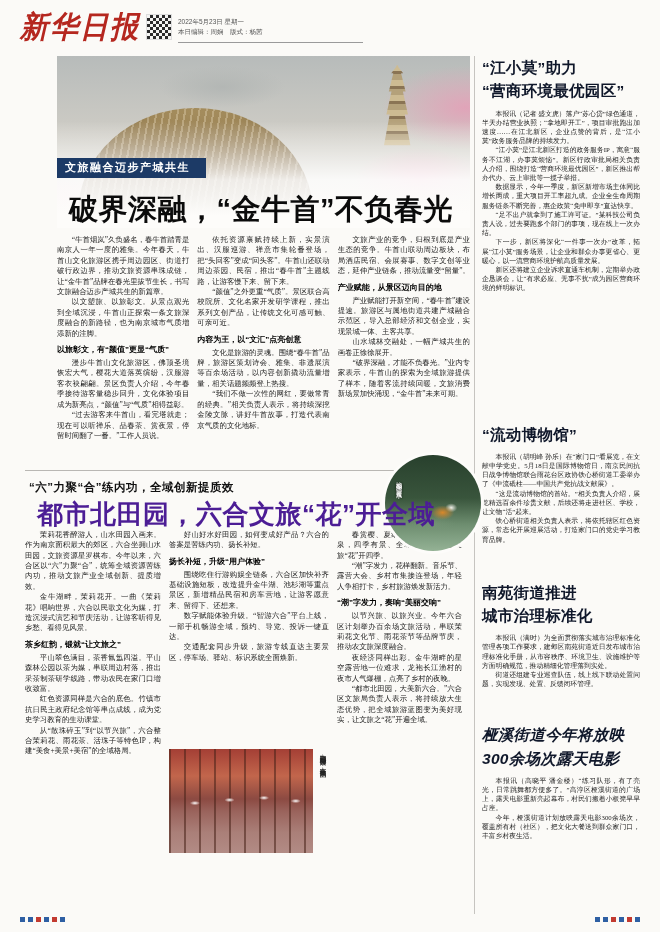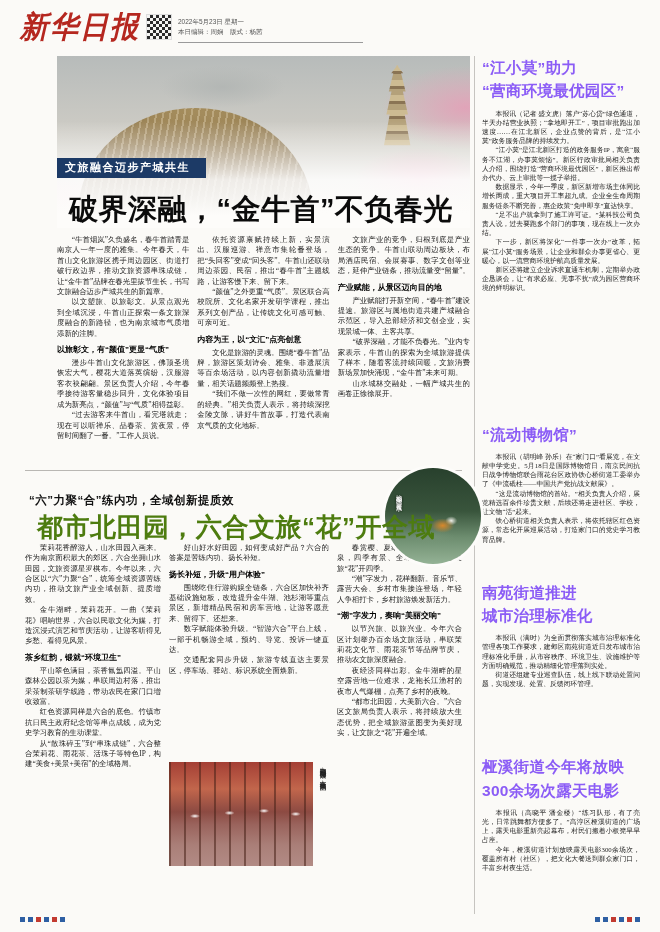--- a/index.html
+++ b/index.html
@@ -45,24 +45,24 @@
   .kicker{position:absolute;left:0;bottom:50px;background:#1c3a66;color:#fff;
       font:700 11px/1 "Liberation Sans",sans-serif;padding:4px 16px 5px 8px;letter-spacing:1.5px;}
   .main-headline{position:absolute;left:0;bottom:2px;white-space:nowrap;
       font:900 29px/1.1 "Liberation Sans",sans-serif;color:#0b0b0b;letter-spacing:.5px;margin-left:12px;}
   .m-cols{display:flex;gap:8px;margin-top:7px;height:234px;overflow:hidden;}
   .m-col{flex:1;font-size:7.4px;line-height:10.4px;overflow:hidden;}
   .byline{font:700 7.4px/10.5px "Liberation Sans",sans-serif;margin-bottom:4px;color:#111;}
   .para{margin:0;text-indent:2em;text-align:justify;}
   .subhead{margin:5px 0 3px;font:700 8px/11px "Liberation Sans",sans-serif;color:#000;text-indent:0;}
   
-  .bottom-article{position:absolute;left:25px;top:470px;width:437px;height:440px;}
+  .bottom-article{position:absolute;left:25px;top:457px;width:437px;height:440px;}
   .b-kicker{margin:24px 0 0 4px;font:900 11.5px/1.2 "Liberation Sans",sans-serif;color:#101010;letter-spacing:.5px;}
   .b-headline{position:relative;z-index:2;margin:5px 0 0 12px;white-space:nowrap;
-      font:900 26px/1.15 "Liberation Sans",sans-serif;color:#4d7c0f;letter-spacing:.5px;}
+      font:900 26px/1.15 "Liberation Sans",sans-serif;color:#4c1d95;letter-spacing:.5px;}
   .circle-photo{position:absolute;right:-19px;top:-2px;width:96px;height:96px;border-radius:50%;
       z-index:1;box-shadow:0 0 0 3px #fdfcfa;overflow:hidden;background:
       radial-gradient(16px 10px at 60% 60%, #d9882a, rgba(217,136,42,0) 72%),
       radial-gradient(8px 6px at 69% 55%, #f2f1ea, rgba(242,241,234,0) 75%),
       radial-gradient(30px 10px at 50% 72%, rgba(120,150,120,.5), rgba(120,150,120,0) 75%),
       linear-gradient(180deg,#28402d 0%,#39553c 45%,#6d8d6f 72%,#94b295 100%);}
   .circle-caption{position:absolute;left:9px;top:22px;writing-mode:vertical-rl;
       font:400 6px/10px "Liberation Sans",sans-serif;color:#fff;letter-spacing:1px;
       text-shadow:0 0 2px rgba(0,0,0,.8);}
   .b-byline{margin-top:10px;font:700 7.4px/10px "Liberation Sans",sans-serif;color:#111;}
@@ -75,24 +75,24 @@
       radial-gradient(7px 3px at 18% 52%, #fff, rgba(255,255,255,0) 72%),
       radial-gradient(7px 3px at 42% 49%, #fff, rgba(255,255,255,0) 72%),
       radial-gradient(7px 3px at 66% 47%, #fff, rgba(255,255,255,0) 72%),
       radial-gradient(7px 3px at 88% 50%, #fff, rgba(255,255,255,0) 72%),
       repeating-linear-gradient(90deg, rgba(72,34,24,.55) 0 2px, rgba(0,0,0,0) 2px 15px),
       linear-gradient(180deg,#a43f35 0%,#c2664c 26%,#8c4a42 48%,#9a635c 60%,#aa7f78 80%,#b28b85 100%);}
   .photo-caption-vert{width:13px;writing-mode:vertical-rl;font-size:6.5px;line-height:12px;
       color:#222;padding-left:3px;letter-spacing:.5px;}
   
   .right-col{position:absolute;left:482px;top:56px;width:158px;}
-  .r-head{font:900 15.5px/1.5 "Liberation Sans",sans-serif;color:#8b5cf6;letter-spacing:.3px;}
+  .r-head{font:900 15.5px/1.5 "Liberation Sans",sans-serif;color:#0f172a;letter-spacing:.3px;}
   .r-body{margin-top:6px;font-size:6.8px;line-height:9.2px;overflow:hidden;}
   .rb1{height:302px;}.rb2{height:120px;}.rb3{height:90px;}.rb4{height:96px;}
-  .mt12{margin-top:12px;}.mt10{margin-top:9px;}.mt16{margin-top:32px;}
+  .mt12{margin-top:12px;}.mt10{margin-top:9px;}.mt16{margin-top:0;font-style:italic;}
   
   .deco{position:absolute;top:917px;display:flex;gap:3px;}
   .deco-left{left:20px;}.deco-right{right:20px;}
   .sq{width:5px;height:5px;display:block;}
 </style>
 </head>
 <body>
 
 <div class="header">
   <div class="hleft">
@@ -133,42 +133,42 @@
           <p class="subhead">内容为王，以“文汇”点亮创意</p>
           <p class="para">文化是旅游的灵魂。围绕“春牛首”品牌，旅游区策划诗会、雅集、非遗展演等百余场活动，以内容创新撬动流量增量，相关话题频频登上热搜。</p>
           <p class="para">“我们不做一次性的网红，要做常青的经典。”相关负责人表示，将持续深挖金陵文脉，讲好牛首故事，打造代表南京气质的文化地标。</p>
         </div>
     </div>
     <div class="m-col">
       <div>
           <p class="para">文旅产业的竞争，归根到底是产业生态的竞争。牛首山联动周边板块，布局酒店民宿、会展赛事、数字文创等业态，延伸产业链条，推动流量变“留量”。</p>
           <p class="subhead">产业赋能，从景区迈向目的地</p>
           <p class="para">产业赋能打开新空间，“春牛首”建设提速。旅游区与属地街道共建产城融合示范区，导入总部经济和文创企业，实现景城一体、主客共享。</p>
+          <p class="para">山水城林交融处，一幅产城共生的画卷正徐徐展开。</p>
           <p class="para">“破界深融，才能不负春光。”业内专家表示，牛首山的探索为全域旅游提供了样本，随着客流持续回暖，文旅消费新场景加快涌现，“金牛首”未来可期。</p>
-          <p class="para">山水城林交融处，一幅产城共生的画卷正徐徐展开。</p>
         </div>
     </div>
   </div>
 </div>
 
 <div class="bottom-article">
   <div class="circle-photo">
     <div class="circle-caption">池杉湖湿地 鸳鸯戏水</div>
   </div>
   <div class="b-kicker">“六”力聚“合”练内功，全域创新提质效</div>
   <div class="b-headline">都市北田园，六合文旅“花”开全域</div>
   <div class="b-cols">
     <div class="b-col b1">
       <div>
           <p class="para">茉莉花香醉游人，山水田园入画来。作为南京面积最大的郊区，六合坐拥山水田园，文旅资源星罗棋布。今年以来，六合区以“六”力聚“合”，统筹全域资源苦练内功，推动文旅产业全域创新、提质增效。</p>
           <p class="para">金牛湖畔，茉莉花开。一曲《茉莉花》唱响世界，六合以民歌文化为媒，打造沉浸式演艺和节庆活动，让游客听得见乡愁、看得见风景。</p>
-          <p class="subhead">茶乡红韵，锻就“环境卫生”</p>
+          <p class="subhead">茶乡红韵，锻就“让文旅之”</p>
           <p class="para">平山翠色满目，茶香氤氲四溢。平山森林公园以茶为媒，串联周边村落，推出采茶制茶研学线路，带动农民在家门口增收致富。</p>
           <p class="para">红色资源同样是六合的底色。竹镇市抗日民主政府纪念馆等串点成线，成为党史学习教育的生动课堂。</p>
-          <p class="para">从“散珠碎玉”到“串珠成链”，六合整合茉莉花、雨花茶、活珠子等特色IP，构建“美食+美景+美宿”的全域格局。</p>
+          <p class="para">从“散珠碎玉”到“以节兴旅”，六合整合茉莉花、雨花茶、活珠子等特色IP，构建“美食+美景+美宿”的全域格局。</p>
         </div>
     </div>
     <div class="b-col b2">
       <div class="b2-text">
           <p class="para">好山好水好田园，如何变成好产品？六合的答案是苦练内功、扬长补短。</p>
           <p class="subhead">扬长补短，升级“用户体验”</p>
           <p class="para">围绕吃住行游购娱全链条，六合区加快补齐基础设施短板，改造提升金牛湖、池杉湖等重点景区，新增精品民宿和房车营地，让游客愿意来、留得下、还想来。</p>
           <p class="para">数字赋能体验升级。“智游六合”平台上线，一部手机畅游全域，预约、导览、投诉一键直达。</p>
           <p class="para">交通配套同步升级，旅游专线直达主要景区，停车场、驿站、标识系统全面焕新。</p>
         </div>

